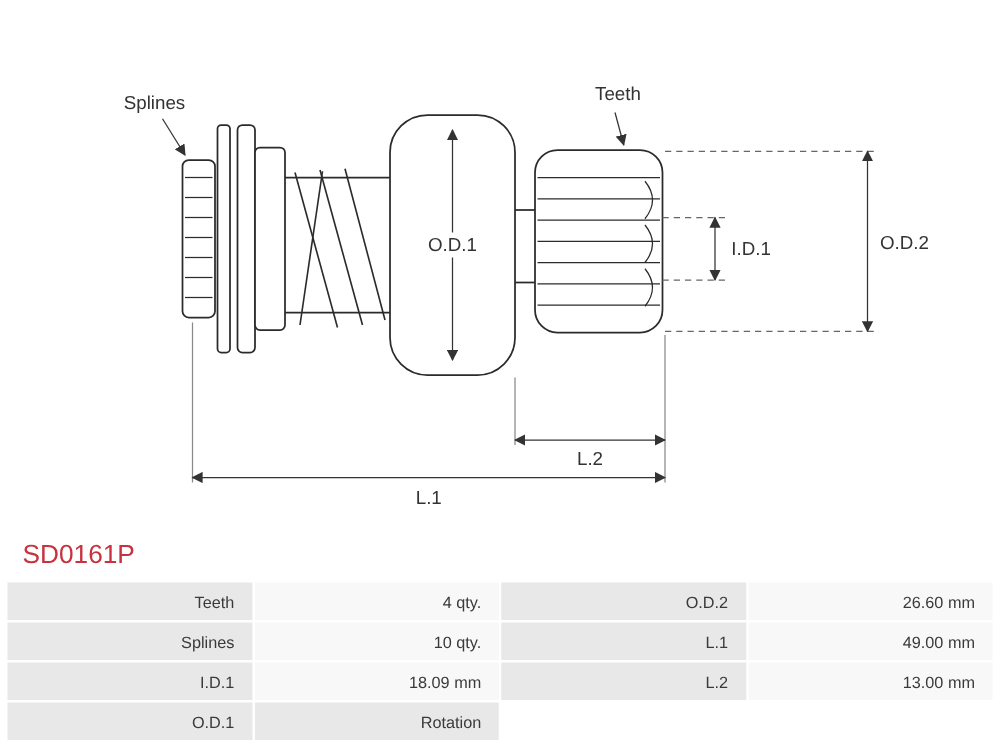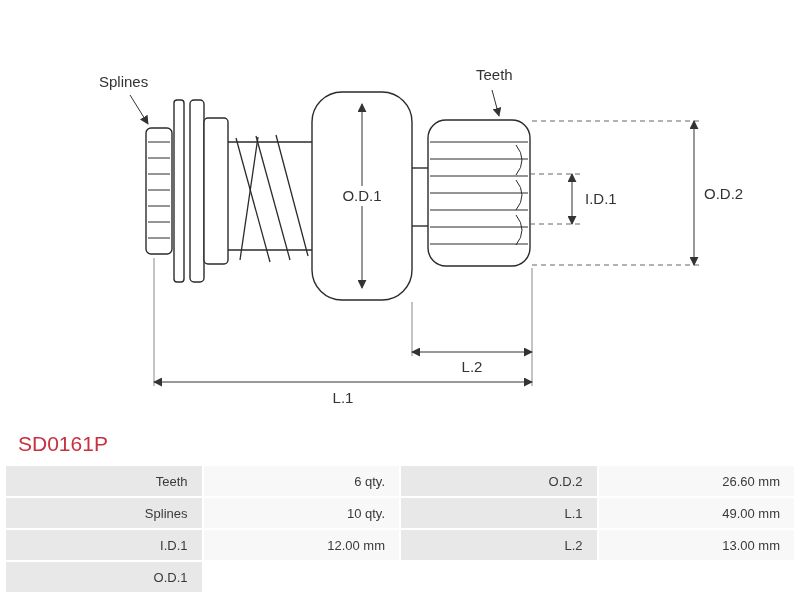--- a/index.html
+++ b/index.html
@@ -155,28 +155,29 @@
       <text x="476" y="80" text-anchor="start">Teeth</text>
       <line x1="492" y1="90" x2="499" y2="116" stroke="#333333" stroke-width="1" marker-end="url(#arr)"></line>
     </g>
   </svg>
 </div>
 
 <div class="part-number">SD0161P</div>
 
 <div class="spec-table">
   <div class="cell label">Teeth</div>
-  <div class="cell value">6 qty.</div>
+  <div class="cell value">4 qty.</div>
   <div class="cell label">O.D.2</div>
   <div class="cell value">26.60 mm</div>
 
   <div class="cell label">Splines</div>
   <div class="cell value">10 qty.</div>
   <div class="cell label">L.1</div>
   <div class="cell value">49.00 mm</div>
 
   <div class="cell label">I.D.1</div>
-  <div class="cell value">12.00 mm</div>
+  <div class="cell value">18.09 mm</div>
   <div class="cell label">L.2</div>
   <div class="cell value">13.00 mm</div>
 
   <div class="cell label">O.D.1</div>
+  <div class="cell label">Rotation</div>
 </div>
 
 </body></html>

